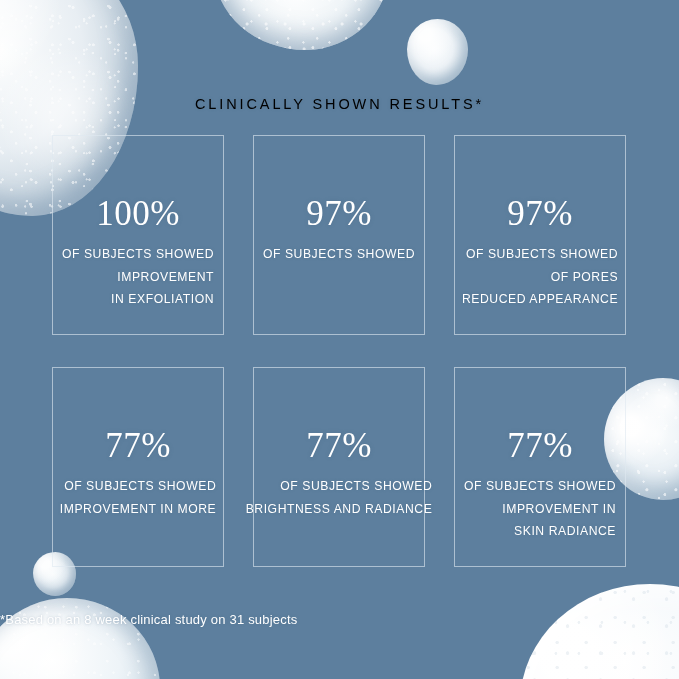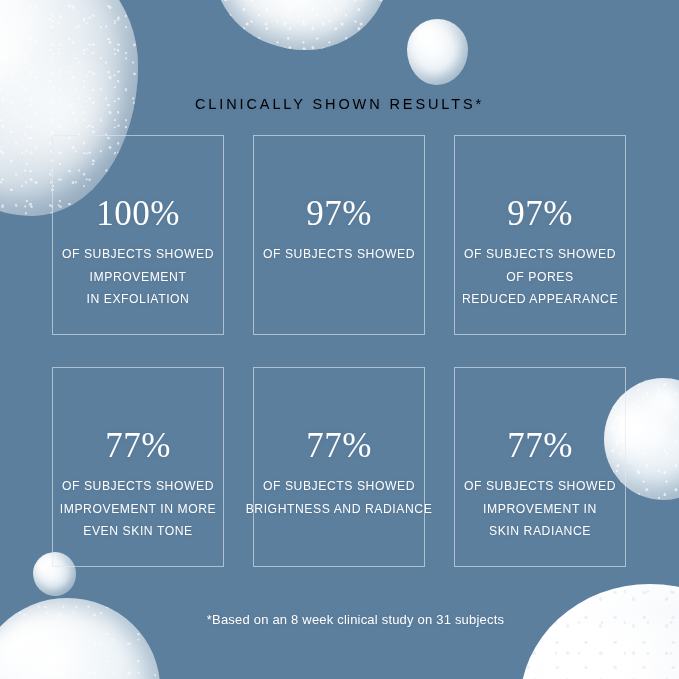--- a/index.html
+++ b/index.html
@@ -231,32 +231,31 @@
     color: #ffffff;
     font-size: 12.2px;
     letter-spacing: .55px;
     line-height: 1.85;
     text-align: center;
     white-space: nowrap;
     text-shadow: 0 0 3px rgba(70,100,130,.35);
   }
   .stat-lines .line {
     display: block;
+    text-align: right;
   }
   #footnote {
     position: absolute;
     left: 0;
     right: 0;
     top: 612px;
-    text-align: center;
     color: #ffffff;
     font-size: 13px;
     letter-spacing: .2px;
     text-shadow: 0 0 3px rgba(70,100,130,.35);
-    padding-left: 32px;
   }
 </style>
 </head>
 <body>
 
 <div id="stage">
 
   <div class="bg-layer">
     <div class="droplet" id="drop-topleft">
       <div id="drop-topleft-tex"></div>
@@ -306,21 +305,20 @@
           <span class="line">OF PORES</span>
           <span class="line">REDUCED APPEARANCE</span>
         </div>
       </div>
 
       <div class="stat-card">
         <div class="stat-value">77%</div>
         <div class="stat-lines">
           <span class="line">OF SUBJECTS SHOWED</span>
           <span class="line">IMPROVEMENT IN MORE</span>
-          <span class="line">EVEN SKIN TONE</span>
         </div>
       </div>
 
       <div class="stat-card">
         <div class="stat-value">77%</div>
         <div class="stat-lines">
           <span class="line">OF SUBJECTS SHOWED</span>
           <span class="line">BRIGHTNESS AND RADIANCE</span>
         </div>
       </div>

